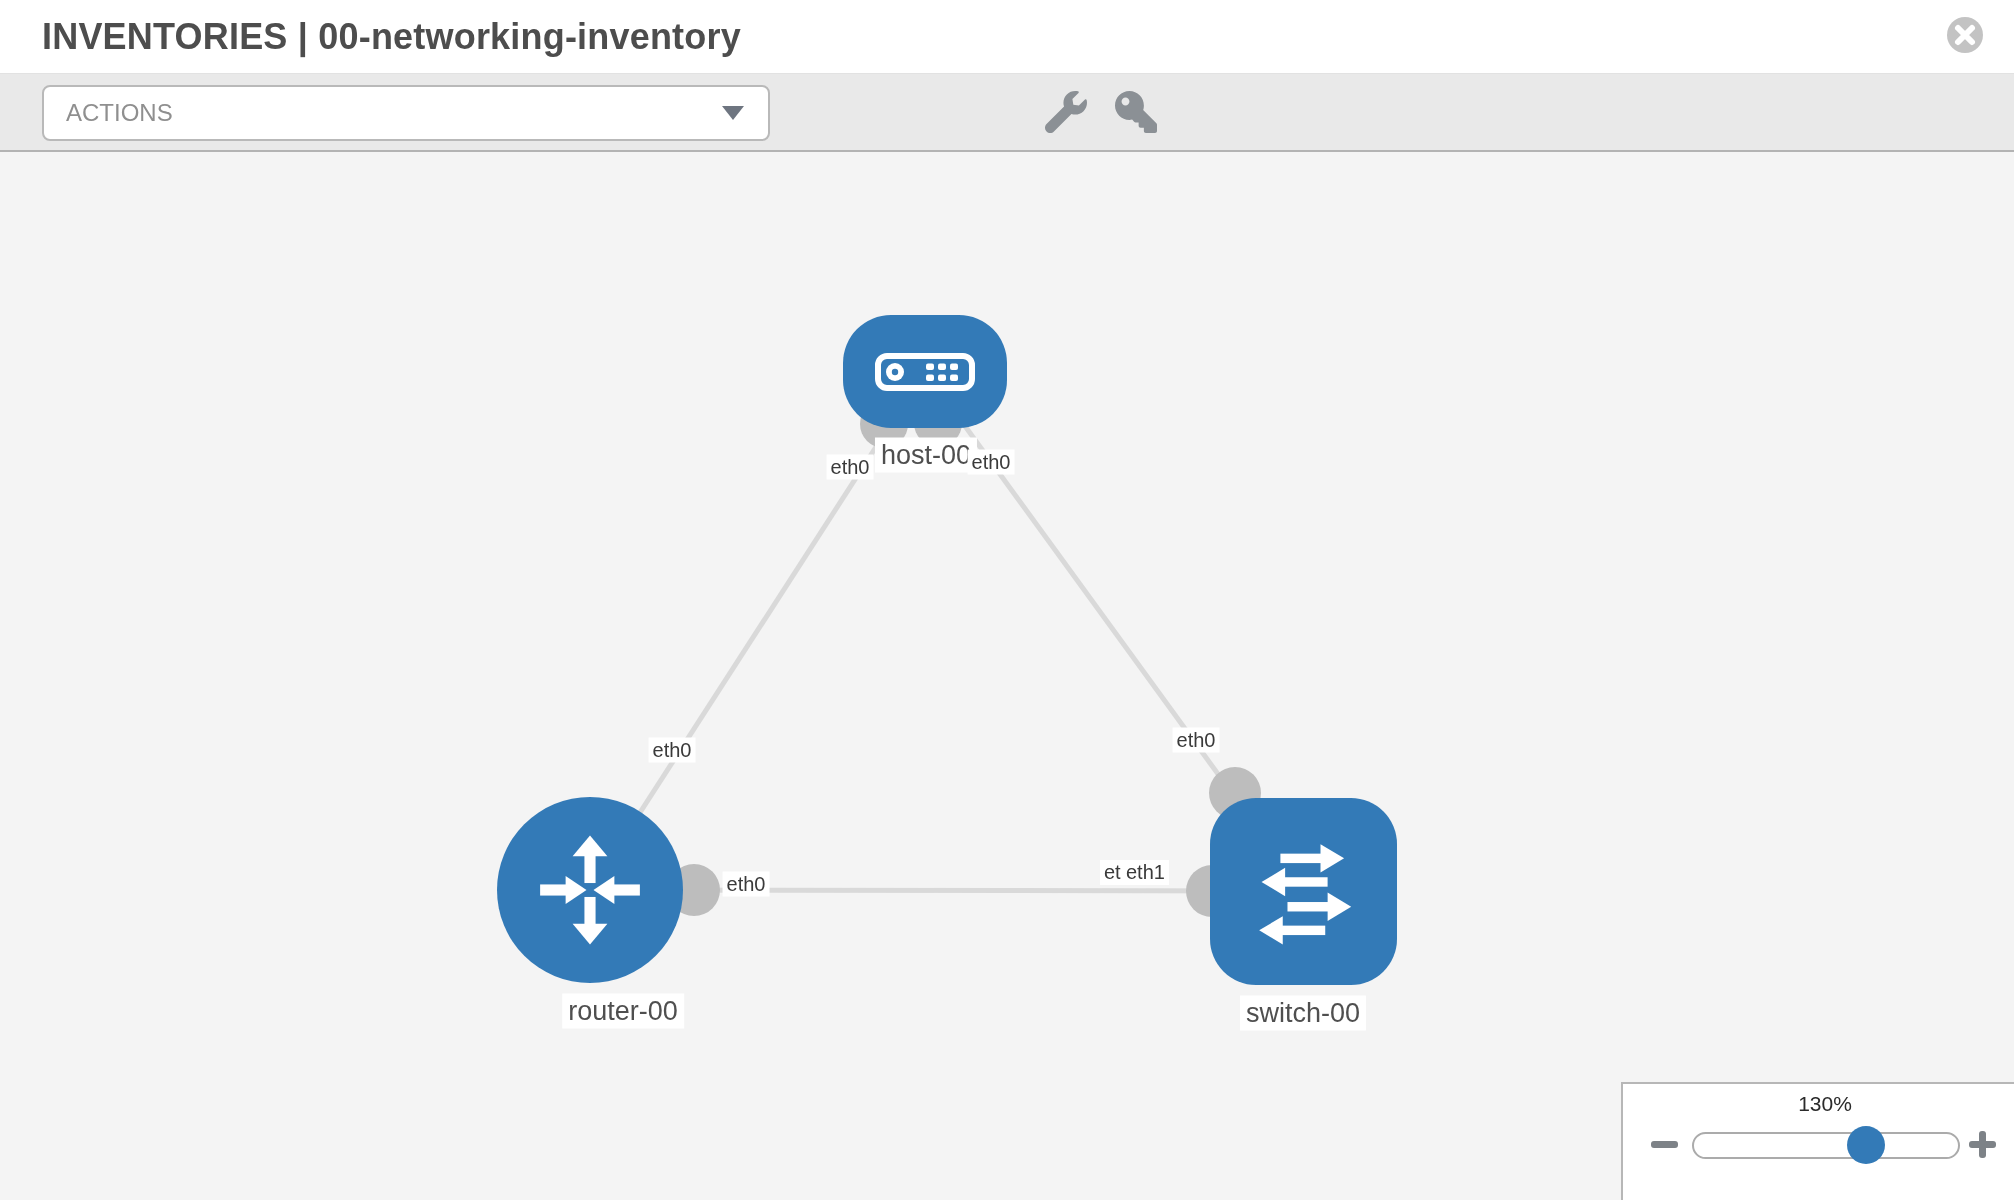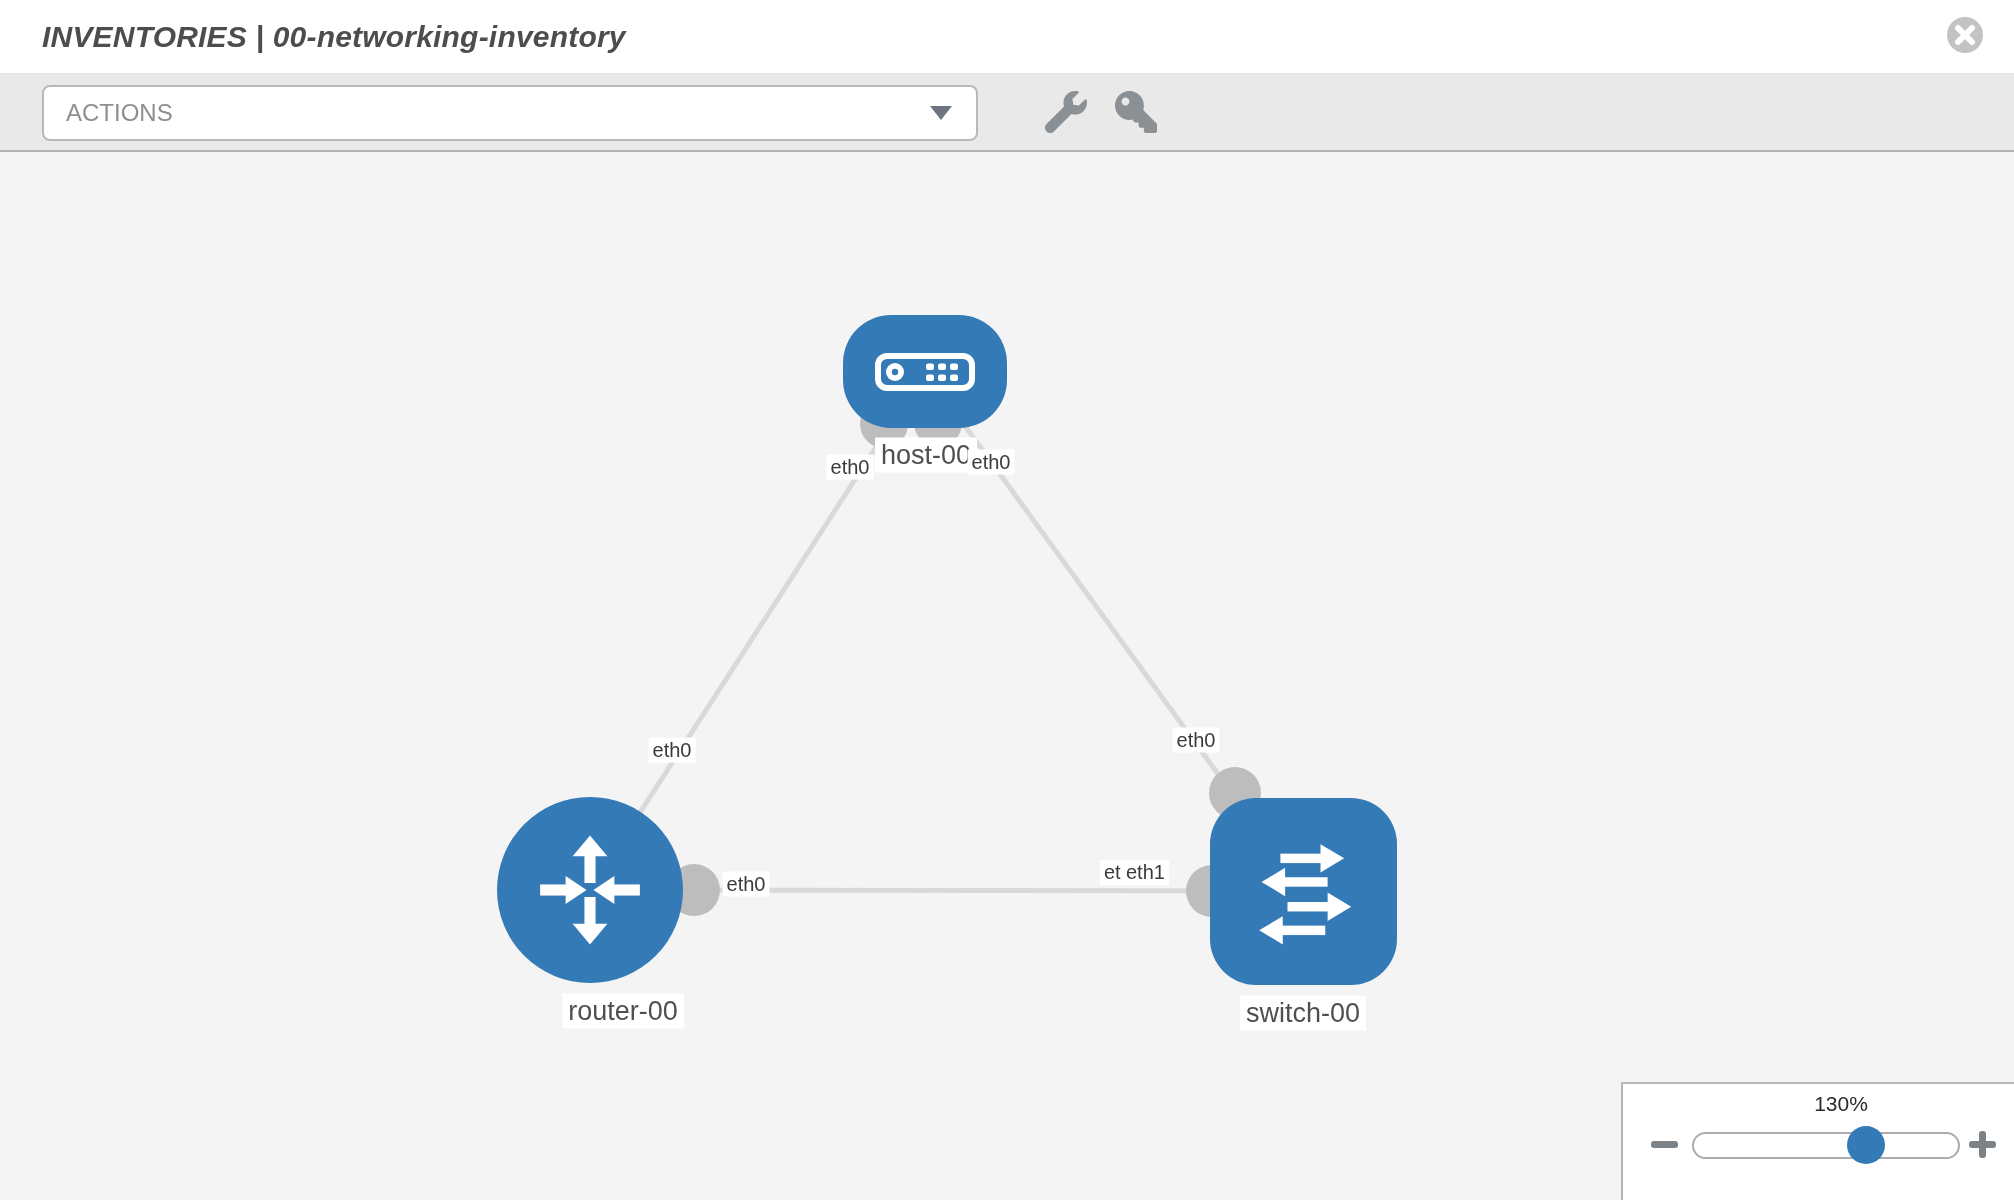--- a/index.html
+++ b/index.html
@@ -3,28 +3,28 @@
 <meta charset="utf-8">
 <style>
   * { margin:0; padding:0; box-sizing:border-box; }
   html,body { width:2014px; height:1200px; overflow:hidden; }
   body { font-family:"Liberation Sans", sans-serif; background:#ffffff; }
   .app { position:relative; width:2014px; height:1200px; overflow:hidden; background:#ffffff; }
 
   
   .header { position:relative; height:74px; background:#ffffff; border-bottom:1px solid #e2e2e2; }
   .header-title { position:absolute; left:42px; top:50%; transform:translateY(-50%);
-                  font-size:30px; font-weight:bold; color:#4d4d4d; letter-spacing:.2px;font-style:italic; }
+                  font-size:36px; font-weight:bold; color:#4d4d4d; letter-spacing:.2px; }
   .close-btn { position:absolute; right:30px; top:16px; width:38px; height:38px; cursor:pointer; }
 
   
   .toolbar { position:relative; height:78px; background:#e9e9e9; border-bottom:2px solid #b3b3b3; }
   .combo { position:absolute; top:11px; height:56px; background:#fff; border:2px solid #b9b9b9;
            border-radius:8px; display:flex; align-items:center; cursor:pointer; }
-  .combo-actions { left:42px;  width:936px; }
+  .combo-actions { left:42px;  width:728px; }
   .combo-search  { left:1183px; width:797px; }
   .combo-label { padding-left:22px; font-size:24px; color:#8f8f8f; flex:1; }
   .combo input { flex:1; border:none; outline:none; background:transparent; font-size:24px;
                  color:#555; padding-left:22px; font-family:"Liberation Sans", sans-serif; }
   .combo input::placeholder { color:#8f8f8f; opacity:1; }
   .caret { width:0; height:0; border-left:11px solid transparent; border-right:11px solid transparent;
            border-top:14px solid #6e7580; margin-right:24px; }
   .tool-icon { position:absolute; top:50%; transform:translateY(-50%); width:42px; height:42px; cursor:pointer; }
   .tool-wrench { left:1045px; }
   .tool-key    { left:1115px; }
@@ -43,21 +43,21 @@
   .node-label { font-size:27px; color:#4f4f4f; }
   .if-label   { font-size:20px; color:#3a3a3a; padding:1px 4px; }
   .if-label-abs { position:absolute; z-index:3; background:#ffffff; white-space:nowrap;
                   font-size:20px; color:#3a3a3a; padding:1px 4px; }
   .if-ghost { z-index:3; }
   .if-over  { z-index:4; }
 
   
   .zoom-panel { position:absolute; left:1621px; top:930px; width:395px; height:120px; z-index:5;
                 background:#ffffff; border:2px solid #b7b7b7; }
-  .zoom-level { position:absolute; left:218px; top:8px; transform:translateX(-50%);
+  .zoom-level { position:absolute; left:202px; top:8px; transform:translateX(-50%);
                 font-size:21px; color:#2b2b2b; }
   .zoom-minus { position:absolute; left:28px; top:57px; width:27px; height:7px;
                 background:#7d8287; border-radius:3px; cursor:pointer; }
   .zoom-track { position:absolute; left:69px; top:48px; width:268px; height:27px;
                 background:#ffffff; border:2px solid #ababab; border-radius:15px; cursor:pointer; }
   .zoom-thumb { position:absolute; left:224px; top:42px; width:38px; height:38px;
                 background:#337ab7; border-radius:50%; cursor:grab; }
   .zoom-plus  { position:absolute; left:346px; top:47px; width:27px; height:27px; cursor:pointer; }
   .zoom-plus .h { position:absolute; left:0; top:10px; width:27px; height:7px; background:#7d8287; border-radius:3px; }
   .zoom-plus .v { position:absolute; left:10px; top:0; width:7px; height:27px; background:#7d8287; border-radius:3px; }

